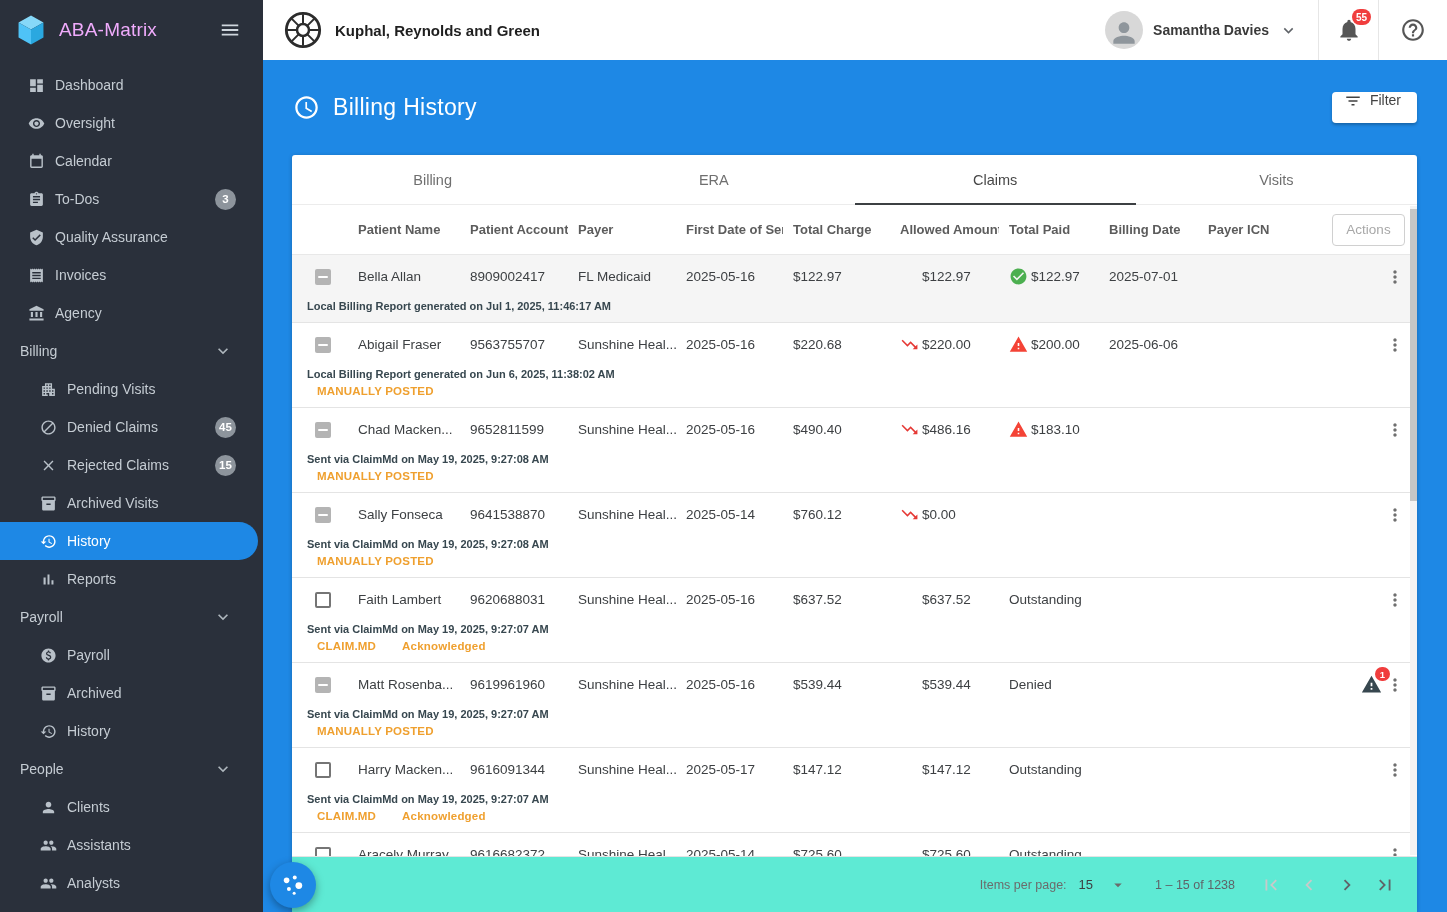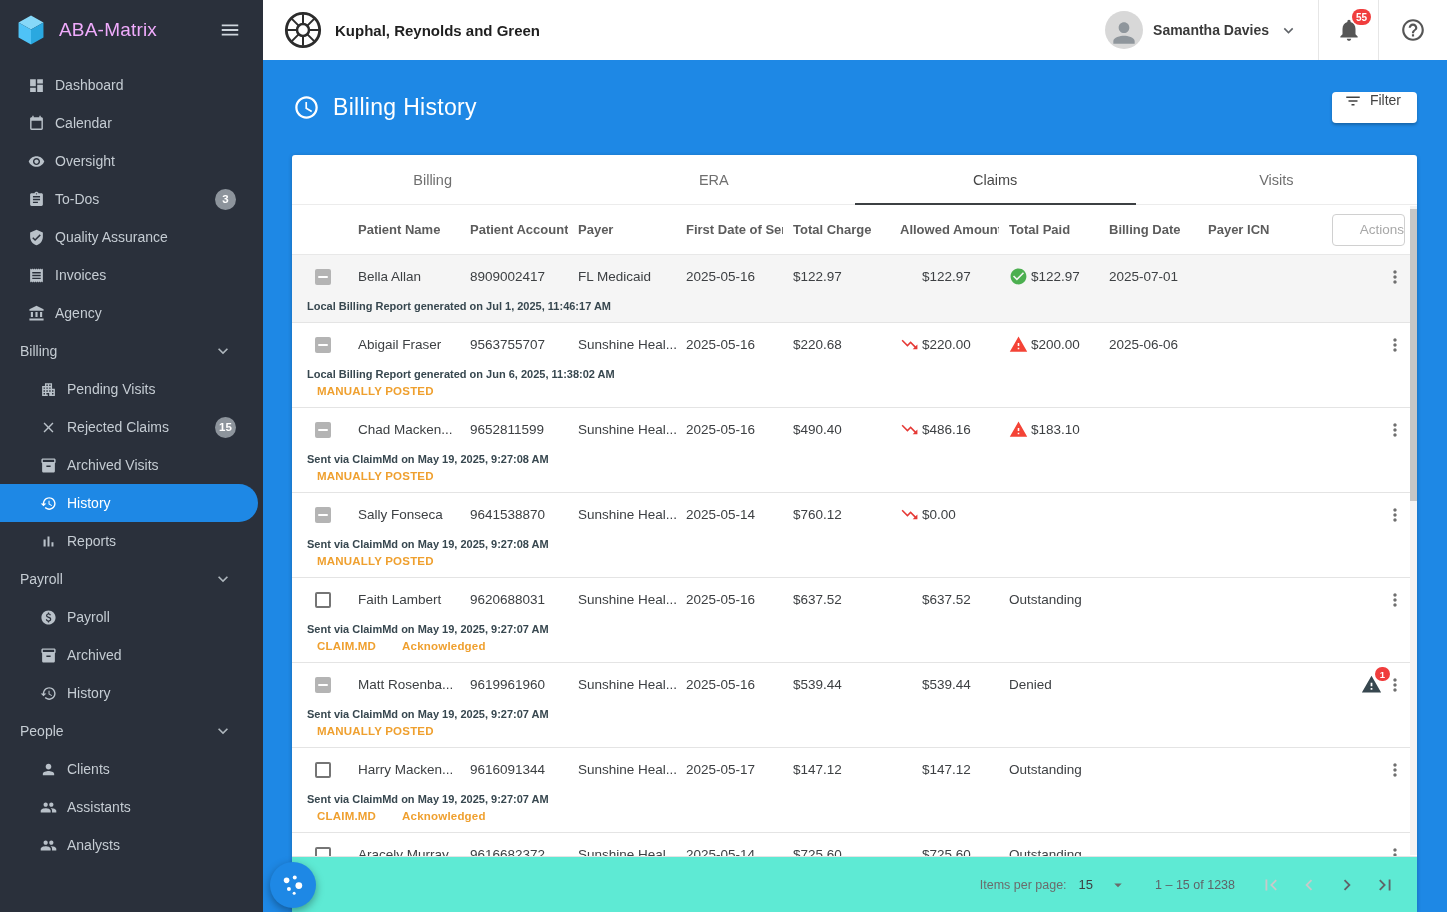--- a/index.html
+++ b/index.html
@@ -57,21 +57,21 @@
   .tabs { height:50px; min-height:50px; display:flex; border-bottom:1px solid #ececec; }
   .tab { flex:1; display:flex; align-items:center; justify-content:center; font-size:14.5px; color:#6f6f6f; position:relative; cursor:pointer; }
   .tab.active { color:#474747; font-weight:500; }
   .tab.active::after { content:''; position:absolute; left:0; right:0; bottom:-1px; height:2px; background:#3c4043; }
 
   
   .thead, .row-main { display:grid; grid-template-columns:56px 112px 108px 108px 107px 107px 109px 100px 99px 132px 87px; align-items:center; }
   .thead { height:50px; min-height:50px; border-bottom:1px solid #e8e8e8; }
   .th { font-size:13px; font-weight:700; color:#5c5c5c; padding:0 10px; white-space:nowrap; overflow:hidden; }
   .th.th-actions { overflow:visible; padding:0; }
-  .actions-btn { border:1px solid #d0d0d0; background:#fff; border-radius:4px; color:#a8a8a8; font-size:13.5px; height:32px; width:73px; margin-left:2px; cursor:pointer; font-family:inherit;text-align:right; }
+  .actions-btn { border:1px solid #d0d0d0; background:#fff; border-radius:4px; color:#a8a8a8; font-size:13.5px; height:32px; width:73px; margin-left:2px; cursor:pointer; font-family:inherit; }
   .tbody { flex:1; overflow:hidden; }
   .row { border-bottom:1px solid #e4e4e4; padding-bottom:7px; }
   .row.hl { background:#f5f5f5; }
   .row-main { height:43px; }
   .cell { font-size:13.5px; color:#3d4043; padding:0 10px; white-space:nowrap; overflow:hidden; }
   .cell.cb { padding-left:23px; display:flex; align-items:center; overflow:visible; }
   .checkbox { width:16px; height:16px; border-radius:2px; cursor:pointer; display:inline-block; }
   .checkbox.unchecked { border:2px solid #757575; background:#fff; }
   .checkbox.indeterminate { background:#b4b4b4; position:relative; }
   .checkbox.indeterminate::after { content:''; position:absolute; left:3px; right:3px; top:7px; height:2.5px; background:#fff; border-radius:1px; }
@@ -137,32 +137,32 @@
           <span class="icon sb-ic">
             <svg viewBox="0 0 24 24" fill="currentColor" aria-hidden="true">
               <path d="M3 13h8V3H3v10zm0 8h8v-6H3v6zm10 0h8V11h-8v10zm0-18v6h8V3h-8z"></path>
             </svg>
           </span>
           <span class="sb-label">Dashboard</span>
         </div>
         <div class="sb-item">
           <span class="icon sb-ic">
             <svg viewBox="0 0 24 24" fill="currentColor" aria-hidden="true">
+              <path d="M12 4.5C7 4.5 2.73 7.61 1 12c1.73 4.39 6 7.5 11 7.5s9.27-3.11 11-7.5c-1.73-4.39-6-7.5-11-7.5zM12 17c-2.76 0-5-2.24-5-5s2.24-5 5-5 5 2.24 5 5-2.24 5-5 5zm0-8c-1.66 0-3 1.34-3 3s1.34 3 3 3 3-1.34 3-3-1.34-3-3-3z"></path>
+            </svg>
+          </span>
+          <span class="sb-label">Oversight</span>
+        </div>
+        <div class="sb-item">
+          <span class="icon sb-ic">
+            <svg viewBox="0 0 24 24" fill="currentColor" aria-hidden="true">
               <path d="M19 3h-1V1h-2v2H8V1H6v2H5c-1.1 0-2 .9-2 2v14c0 1.1.9 2 2 2h14c1.1 0 2-.9 2-2V5c0-1.1-.9-2-2-2zm0 16H5V8h14v11z"></path>
             </svg>
           </span>
           <span class="sb-label">Calendar</span>
-        </div>
-        <div class="sb-item">
-          <span class="icon sb-ic">
-            <svg viewBox="0 0 24 24" fill="currentColor" aria-hidden="true">
-              <path d="M12 4.5C7 4.5 2.73 7.61 1 12c1.73 4.39 6 7.5 11 7.5s9.27-3.11 11-7.5c-1.73-4.39-6-7.5-11-7.5zM12 17c-2.76 0-5-2.24-5-5s2.24-5 5-5 5 2.24 5 5-2.24 5-5 5zm0-8c-1.66 0-3 1.34-3 3s1.34 3 3 3 3-1.34 3-3-1.34-3-3-3z"></path>
-            </svg>
-          </span>
-          <span class="sb-label">Oversight</span>
         </div>
         <div class="sb-item">
           <span class="icon sb-ic">
             <svg viewBox="0 0 24 24" fill="currentColor" aria-hidden="true">
               <path d="M19 3h-4.18C14.4 1.84 13.3 1 12 1c-1.3 0-2.4.84-2.82 2H5c-1.1 0-2 .9-2 2v14c0 1.1.9 2 2 2h14c1.1 0 2-.9 2-2V5c0-1.1-.9-2-2-2zm-7 0c.55 0 1 .45 1 1s-.45 1-1 1-1-.45-1-1 .45-1 1-1zm2 14H7v-2h7v2zm3-4H7v-2h10v2zm0-4H7V7h10v2z"></path>
             </svg>
           </span>
           <span class="sb-label">To-Dos</span>
           <span class="sb-badge">3</span>
         </div>
@@ -198,20 +198,29 @@
             </svg>
           </span>
         </div>
         <div class="sb-item sub">
           <span class="icon sb-ic">
             <svg viewBox="0 0 24 24" fill="currentColor" aria-hidden="true">
               <path d="M17 11V3H7v4H3v14h8v-4h2v4h8V11h-4zM7 19H5v-2h2v2zm0-4H5v-2h2v2zm0-4H5V9h2v2zm4 8H9v-2h2v2zm0-4H9v-2h2v2zm0-4H9V9h2v2zm0-4H9V5h2v2zm4 8h-2v-2h2v2zm0-4h-2V9h2v2zm0-4h-2V5h2v2zm4 12h-2v-2h2v2zm0-4h-2v-2h2v2z"></path>
             </svg>
           </span>
           <span class="sb-label">Pending Visits</span>
+        </div>
+        <div class="sb-item sub">
+          <span class="icon sb-ic">
+            <svg viewBox="0 0 24 24" fill="currentColor" aria-hidden="true">
+              <path d="M12 2C6.48 2 2 6.48 2 12s4.48 10 10 10 10-4.48 10-10S17.52 2 12 2zM4 12c0-4.42 3.58-8 8-8 1.85 0 3.55.63 4.9 1.69L5.69 16.9C4.63 15.55 4 13.85 4 12zm8 8c-1.85 0-3.55-.63-4.9-1.69L18.31 7.1C19.37 8.45 20 10.15 20 12c0 4.42-3.58 8-8 8z"></path>
+            </svg>
+          </span>
+          <span class="sb-label">Denied Claims</span>
+          <span class="sb-badge">45</span>
         </div>
         <div class="sb-item sub">
           <span class="icon sb-ic">
             <svg viewBox="0 0 24 24" fill="currentColor" aria-hidden="true">
               <path d="M19 6.41L17.59 5 12 10.59 6.41 5 5 6.41 10.59 12 5 17.59 6.41 19 12 13.41 17.59 19 19 17.59 13.41 12z"></path>
             </svg>
           </span>
           <span class="sb-label">Rejected Claims</span>
           <span class="sb-badge">15</span>
         </div>

